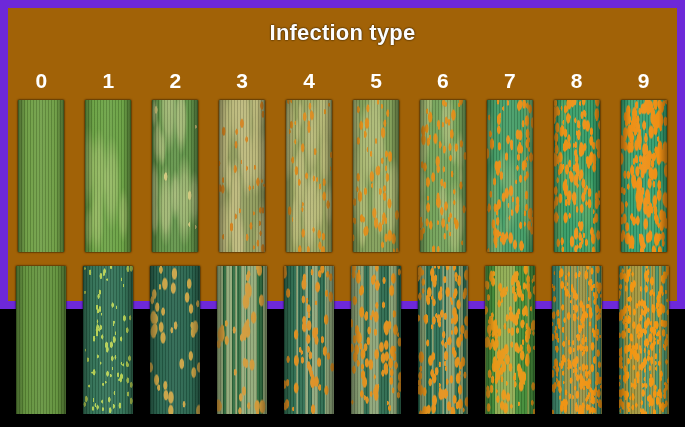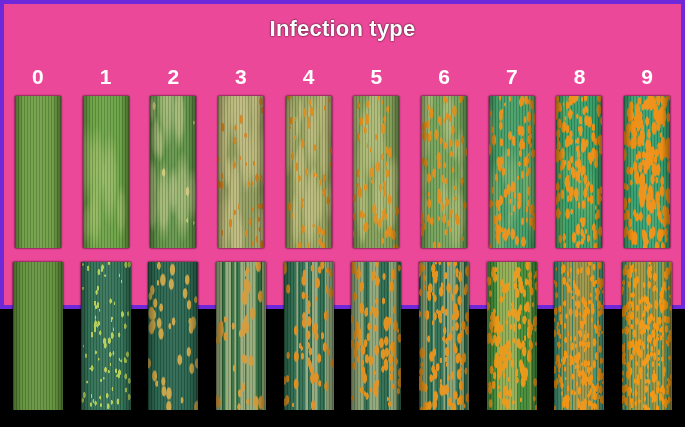--- a/index.html
+++ b/index.html
@@ -1,21 +1,21 @@
 <!DOCTYPE html>
 <html><head>
 <meta charset="utf-8">
 <title>Infection type</title>
 <style>
   html,body{margin:0;padding:0;background:#000;}
   body{width:685px;height:427px;overflow:hidden;
        font-family:"Liberation Sans",sans-serif;}
 
   #figure{position:relative;width:685px;height:309px;box-sizing:border-box;
-          background:#ec4899;border:4px solid #6d28d9;}
+          background:#a16207;border:8px solid #6d28d9;}
 
   #title{position:absolute;left:0;right:0;top:12px;text-align:center;
          color:#fdfdfd;font-size:22px;font-weight:bold;letter-spacing:.2px;
          text-shadow:0 0 2px #000;}
 
   #labels{position:absolute;left:0;right:0;top:58px;height:30px;
           display:flex;}
   .lbl{flex:1 1 0;text-align:center;color:#ffffff;font-size:21px;
        font-weight:bold;line-height:30px;}
 

